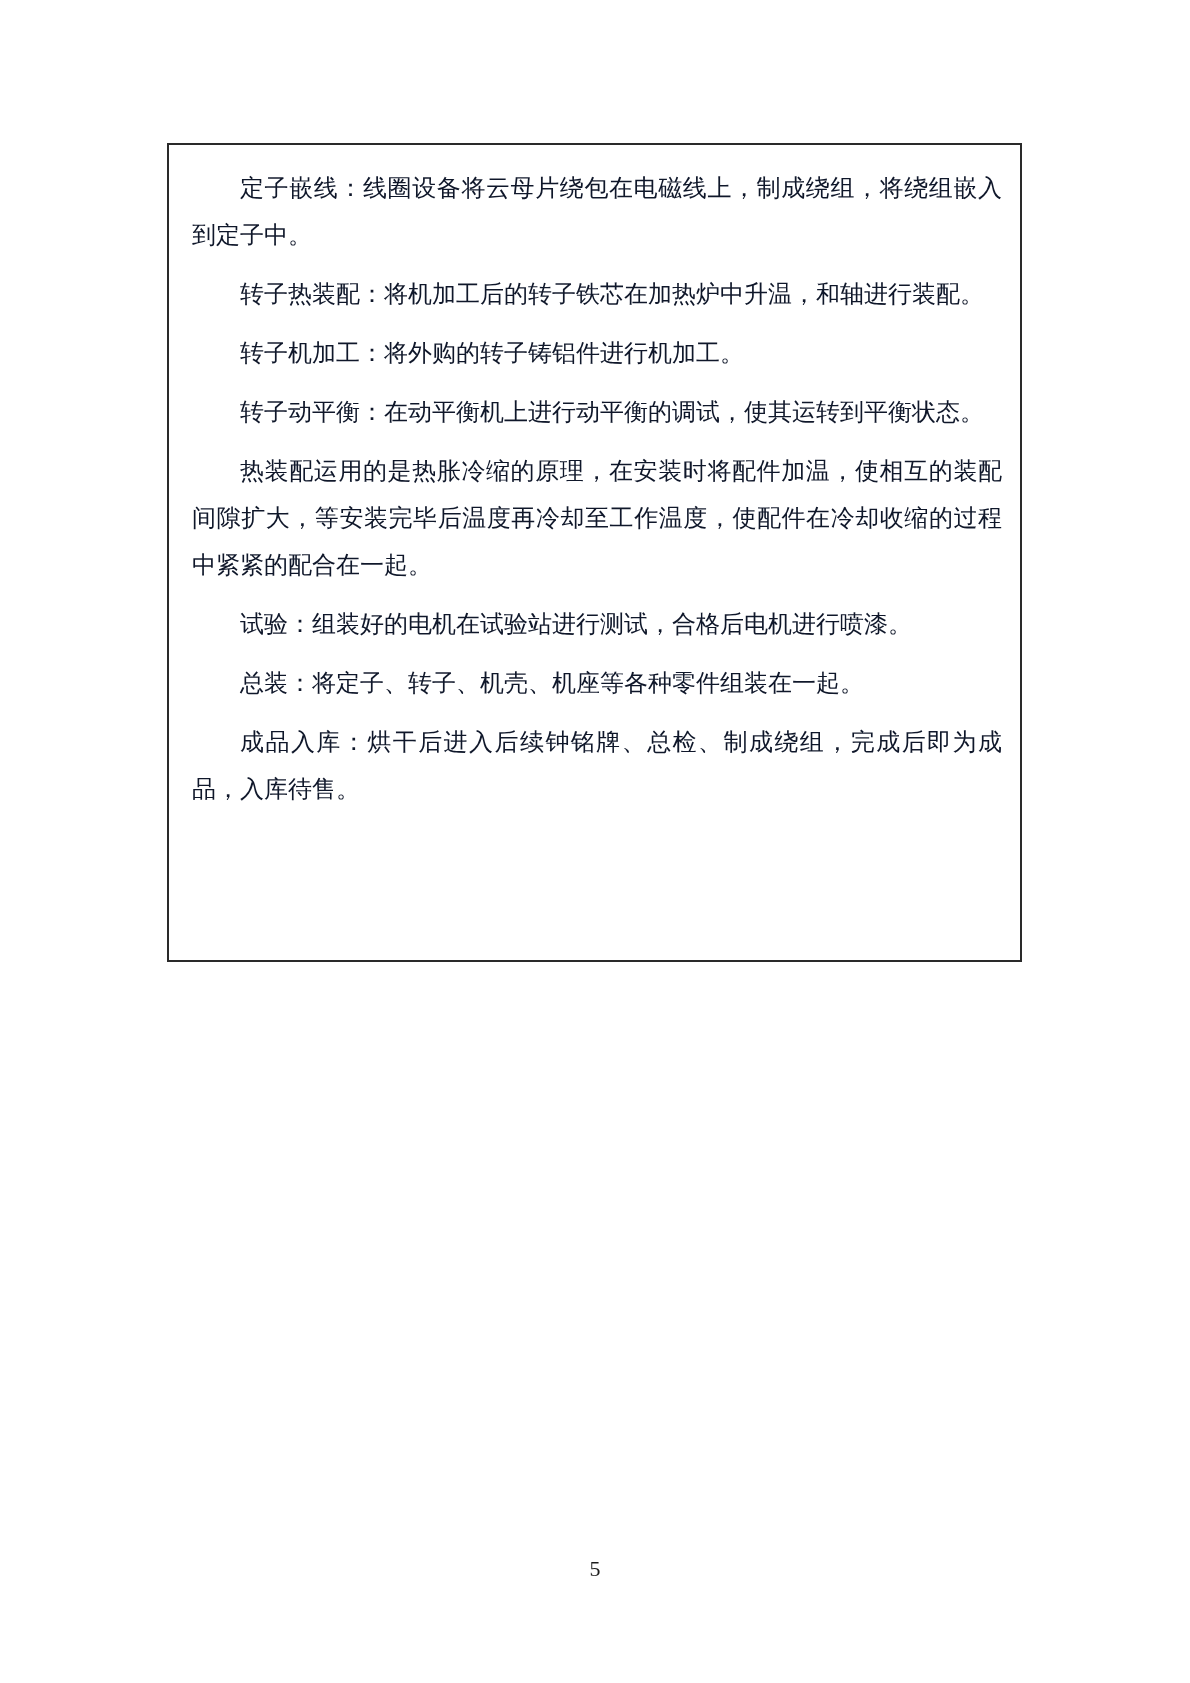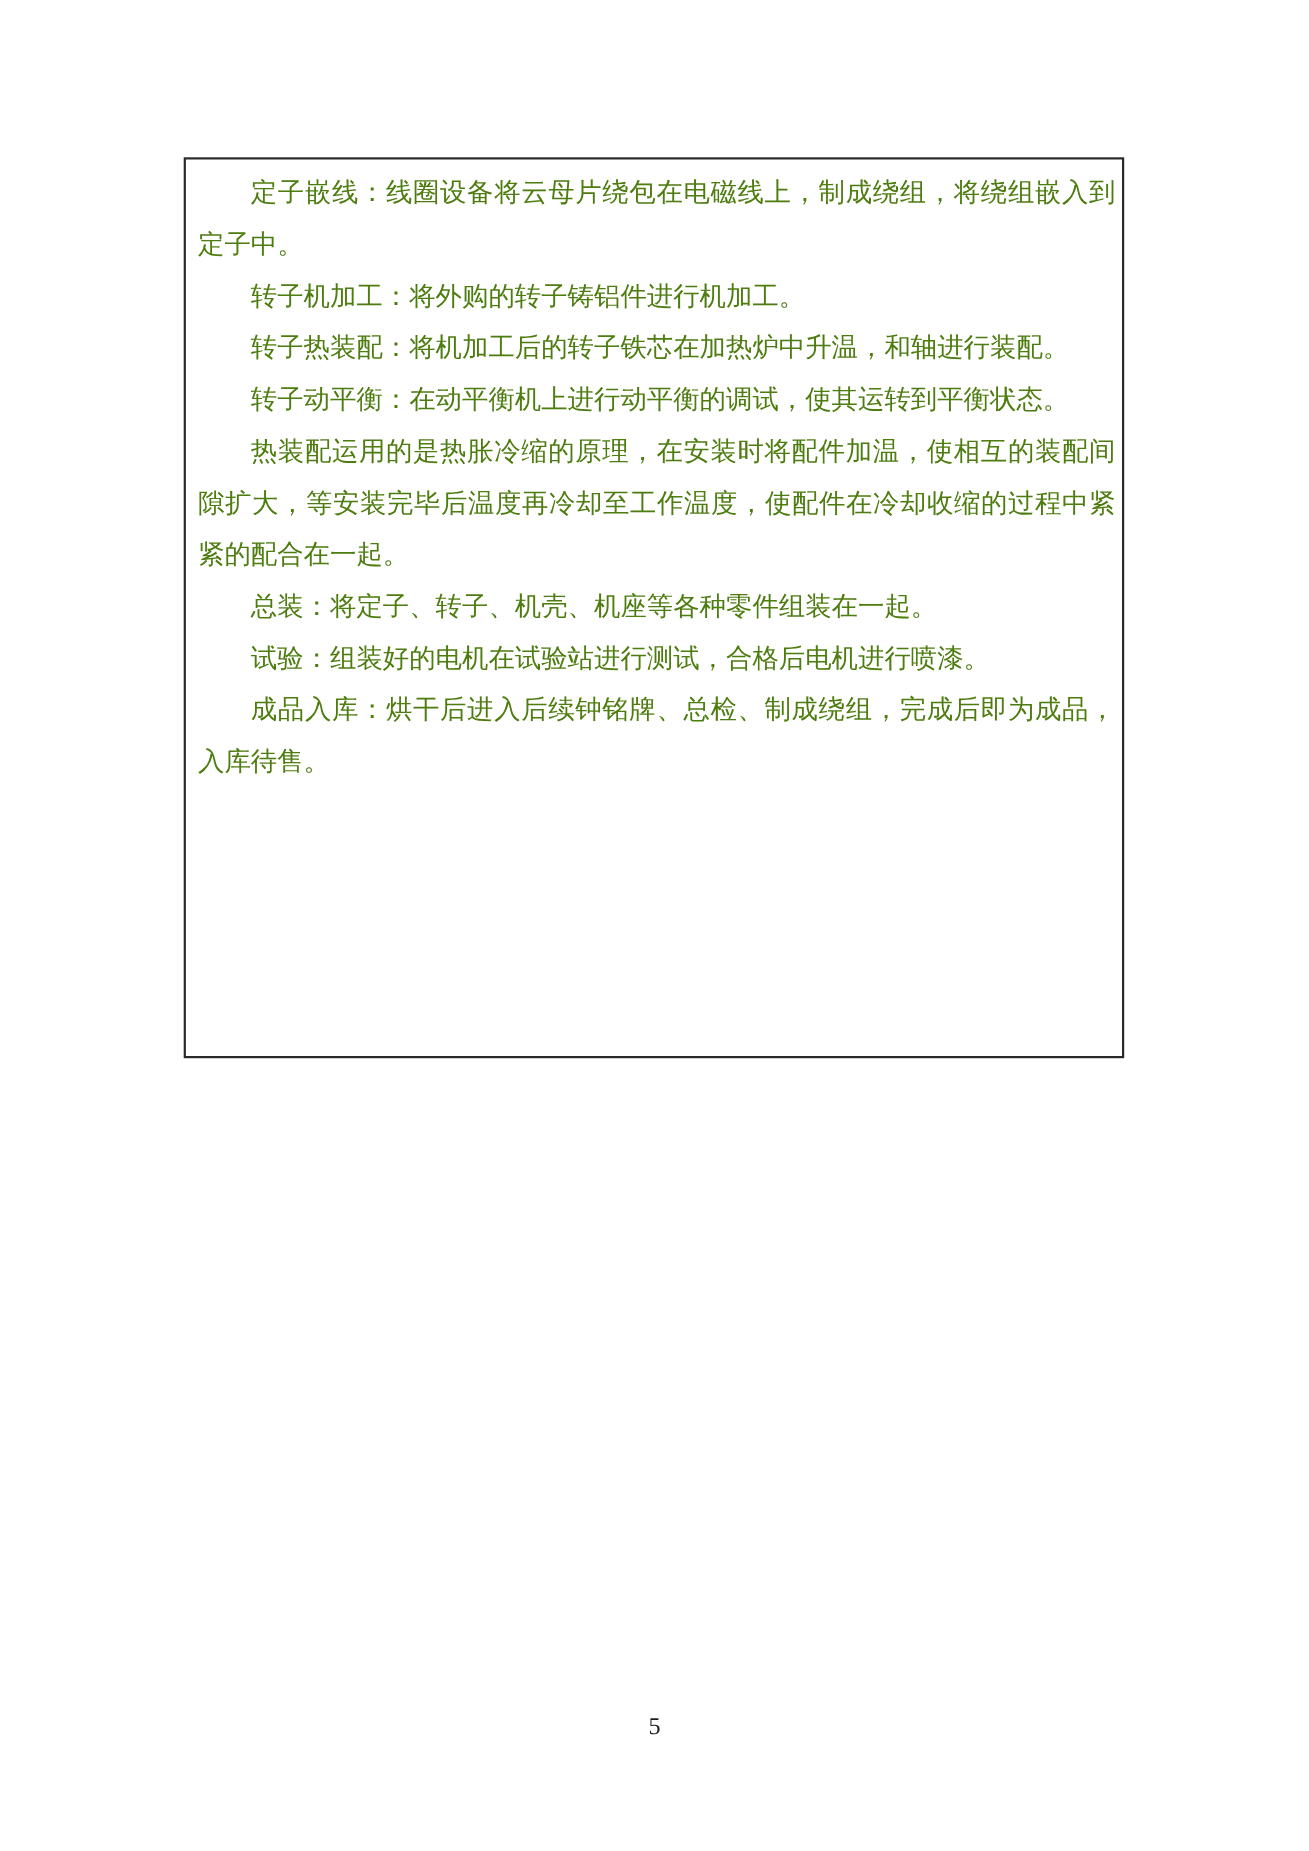--- a/index.html
+++ b/index.html
@@ -21,46 +21,46 @@
     left: 167px;
     top: 143px;
     width: 855px;
     height: 819px;
     box-sizing: border-box;
     border: 2px solid #2a2a2a;
     padding: 8px 6px 0 11px;
     background: #ffffff;
   }
   .para {
-    margin: 0;
+    margin: 12px;
     font-size: 24px;
     line-height: 47px;
     text-align: justify;
     text-indent: 2em;
-    color: #4d7c0f;
+    color: #0f172a;
     word-break: normal;
   }
   .page-number {
     position: absolute;
     left: 0;
     top: 1556px;
     width: 100%;
     text-align: center;
     font-size: 22px;
     color: #1c1c1c;
   }
 </style>
 </head>
 <body>
 
 <div class="page">
   <div class="content-box">
     <p class="para">定子嵌线：线圈设备将云母片绕包在电磁线上，制成绕组，将绕组嵌入到定子中。</p>
+    <p class="para">转子热装配：将机加工后的转子铁芯在加热炉中升温，和轴进行装配。</p>
     <p class="para">转子机加工：将外购的转子铸铝件进行机加工。</p>
-    <p class="para">转子热装配：将机加工后的转子铁芯在加热炉中升温，和轴进行装配。</p>
     <p class="para">转子动平衡：在动平衡机上进行动平衡的调试，使其运转到平衡状态。</p>
     <p class="para">热装配运用的是热胀冷缩的原理，在安装时将配件加温，使相互的装配间隙扩大，等安装完毕后温度再冷却至工作温度，使配件在冷却收缩的过程中紧紧的配合在一起。</p>
+    <p class="para">试验：组装好的电机在试验站进行测试，合格后电机进行喷漆。</p>
     <p class="para">总装：将定子、转子、机壳、机座等各种零件组装在一起。</p>
-    <p class="para">试验：组装好的电机在试验站进行测试，合格后电机进行喷漆。</p>
     <p class="para">成品入库：烘干后进入后续钟铭牌、总检、制成绕组，完成后即为成品，入库待售。</p>
   </div>
   <div class="page-number">5</div>
 </div>
 
 </body></html>

